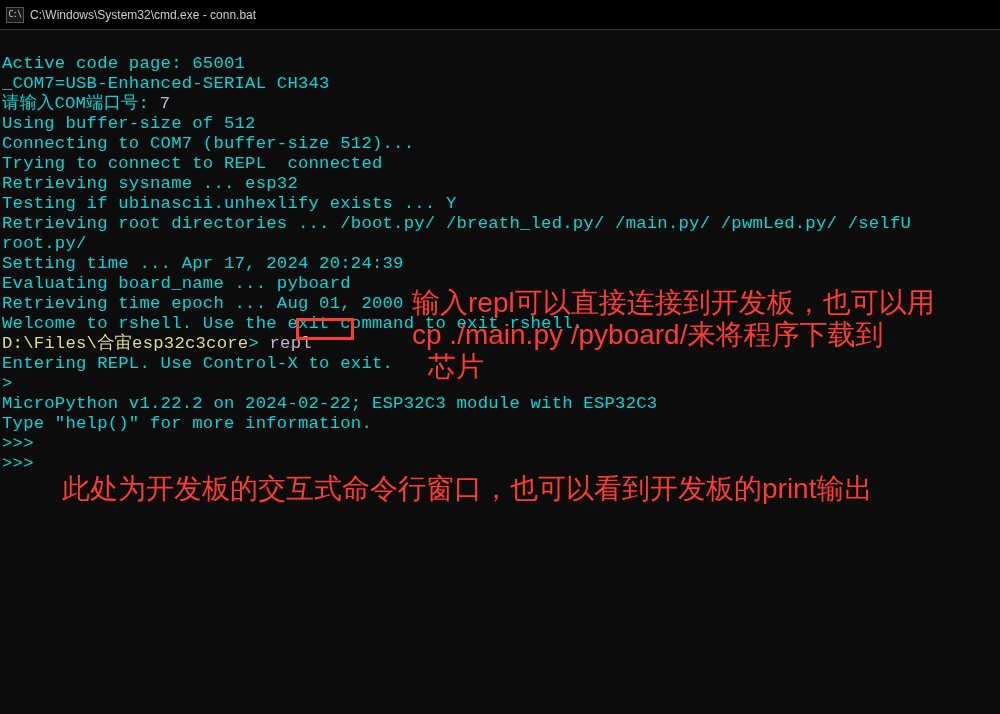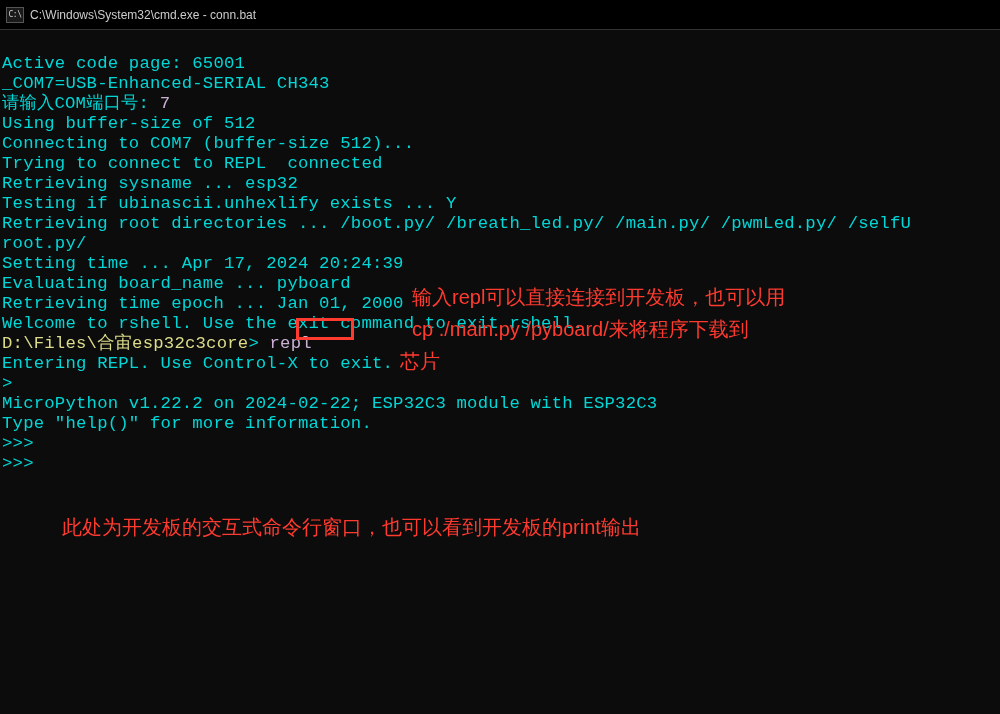--- a/index.html
+++ b/index.html
@@ -40,21 +40,21 @@
     font-size: 17.3px;
     line-height: 20px;
     letter-spacing: 0.2px;
     white-space: pre;
   }
   .cyan { color: #00d7d7; margin-top: 20px; }
   .mauve { color: #c9b1d6; }
   .yellow { color: #dcdc8b; }
   .red-anno {
     color: #ff3b30;
-    font-size: 20px;
+    font-size: 28px;
     font-weight: 400;
     font-family: "Microsoft YaHei", "SimSun", sans-serif;
     position: absolute;
     white-space: nowrap;
     letter-spacing: 0;
   }
   .redbox {
     position: absolute;
     border: 3px solid #ff3b30;
     background: transparent;
@@ -77,31 +77,31 @@
 <span class="cyan">请输入COM端口号: </span><span class="mauve">7</span>
 <span class="cyan">Using buffer-size of 512</span>
 <span class="cyan">Connecting to COM7 (buffer-size 512)...</span>
 <span class="cyan">Trying to connect to REPL  connected</span>
 <span class="cyan">Retrieving sysname ... esp32</span>
 <span class="cyan">Testing if ubinascii.unhexlify exists ... Y</span>
 <span class="cyan">Retrieving root directories ... /boot.py/ /breath_led.py/ /main.py/ /pwmLed.py/ /selfU</span>
 <span class="cyan">root.py/</span>
 <span class="cyan">Setting time ... Apr 17, 2024 20:24:39</span>
 <span class="cyan">Evaluating board_name ... pyboard</span>
-<span class="cyan">Retrieving time epoch ... Jan 01, 2000</span>
+<span class="cyan">Retrieving time epoch ... Aug 01, 2000</span>
 <span class="cyan">Welcome to rshell. Use the exit command to exit rshell.</span>
 <span class="yellow">D:\Files\合宙esp32c3core</span><span class="cyan">&gt; </span><span class="mauve">repl</span>
 <span class="cyan">Entering REPL. Use Control-X to exit.</span>
 <span class="cyan">&gt;</span>
 <span class="cyan">MicroPython v1.22.2 on 2024-02-22; ESP32C3 module with ESP32C3</span>
 <span class="cyan">Type "help()" for more information.</span>
 <span class="cyan">&gt;&gt;&gt;</span>
 <span class="cyan">&gt;&gt;&gt;</span>
 </div>
 
   <div class="redbox" style="left:296px; top:288px; width:58px; height:22px;"></div>
 
   <div class="red-anno" style="left:412px; top:254px;">输入repl可以直接连接到开发板，也可以用</div>
   <div class="red-anno" style="left:412px; top:286px;">cp ./main.py /pyboard/来将程序下载到</div>
-  <div class="red-anno" style="left:400px; top:318px;">芯片</div>
+  <div class="red-anno" style="left:428px; top:318px;">芯片</div>
 
-  <div class="red-anno" style="left:62px; top:440px;margin-top:44px;">此处为开发板的交互式命令行窗口，也可以看到开发板的print输出</div>
+  <div class="red-anno" style="left:62px; top:440px;">此处为开发板的交互式命令行窗口，也可以看到开发板的print输出</div>
 </div>
 
 </body></html>

